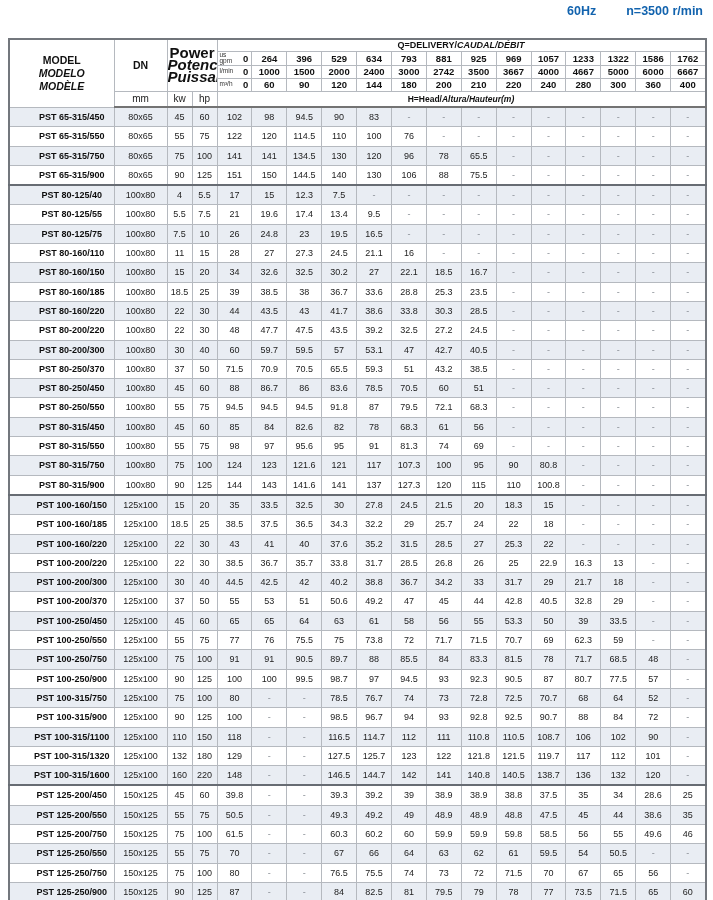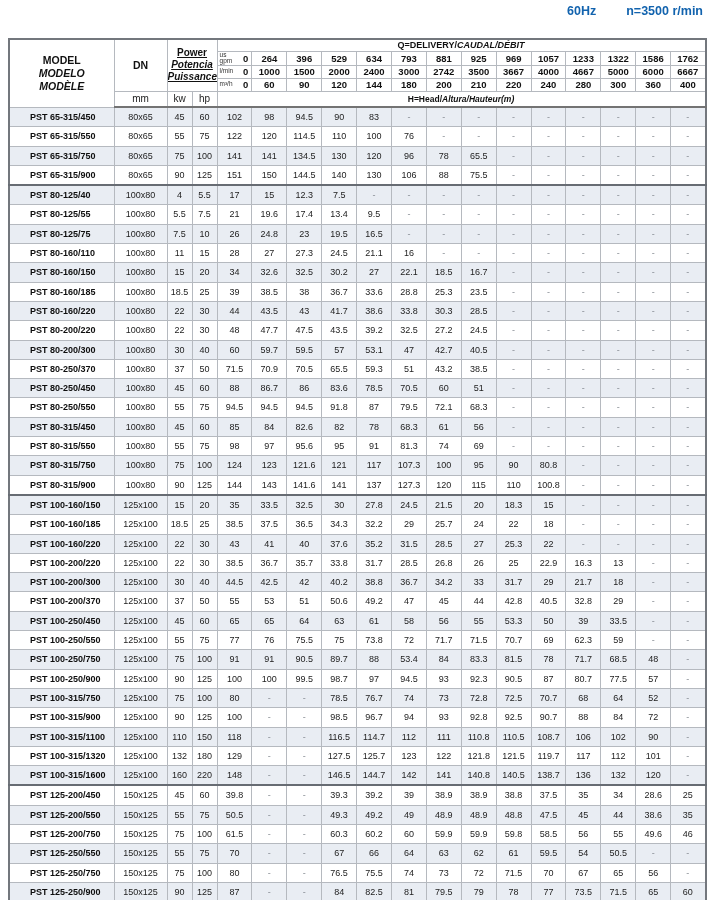--- a/index.html
+++ b/index.html
@@ -32,30 +32,30 @@
   thead th { background: #fff; font-weight: normal; }
   .q-title { height: 12px; font-size: 9px; color:#111; }
   .flow-row th { height: 13px; }
   .flow-num { font-weight: bold; font-size: 9.5px; color:#111; }
   .unit-cell { vertical-align: middle; }
   .unit-cell .wrap { display:flex; justify-content:space-between; align-items:center; padding:0 3px 0 2px; }
   .unit { font-size: 6.5px; line-height: 6.5px; color:#333; text-align:left; white-space: pre-line; }
   .zero { font-weight: bold; font-size: 9.5px; color:#111; }
   .model-h { font-size: 10.5px; line-height: 13px; color:#111; }
   .dn-h { font-weight: bold; font-size: 10.5px; color:#111; }
-  .power-h { font-size: 10px; line-height: 12px; color:#111;text-decoration:underline; }
+  .power-h { font-size: 15px; line-height: 12px; color:#111; }
   .mm-h, .kw-h, .hp-h { font-size: 10px; height: 16px; color:#222; }
   .head-title { font-size: 8.5px; height: 16px; color:#111; }
   .b { font-weight: bold; }
   .bi { font-weight: bold; font-style: italic; }
   thead tr:last-child th { border-bottom: 2px solid #737373; }
   
   tbody td { height: 18.3px; line-height: 18.3px; font-size: 9px; color:#222; }
   tbody td.model {
-    text-align: left; padding-left: 20px;
+    text-align: center; padding-left: 20px;
     font-weight: bold; font-size: 9px; color: #0e0e0e;
   }
   tbody tr:nth-child(odd) td { background: #e9edf3; }
   tbody tr.group-start td { border-top: 2px solid #676c73; }
   td.dash { color: #878c93; }
   
   .footer {
     display: flex; justify-content: space-between; align-items: baseline;
     margin: 4px 8px 0 8px;
     font-size: 8.5px; color: #111;
@@ -746,21 +746,21 @@
       <tr>
         <td class="model">PST 100-250/750</td>
         <td class="">125x100</td>
         <td class="">75</td>
         <td class="">100</td>
         <td class="">91</td>
         <td class="">91</td>
         <td class="">90.5</td>
         <td class="">89.7</td>
         <td class="">88</td>
-        <td class="">53.4</td>
+        <td class="">85.5</td>
         <td class="">84</td>
         <td class="">83.3</td>
         <td class="">81.5</td>
         <td class="">78</td>
         <td class="">71.7</td>
         <td class="">68.5</td>
         <td class="">48</td>
         <td class="dash">-</td>
       </tr>
       <tr>

